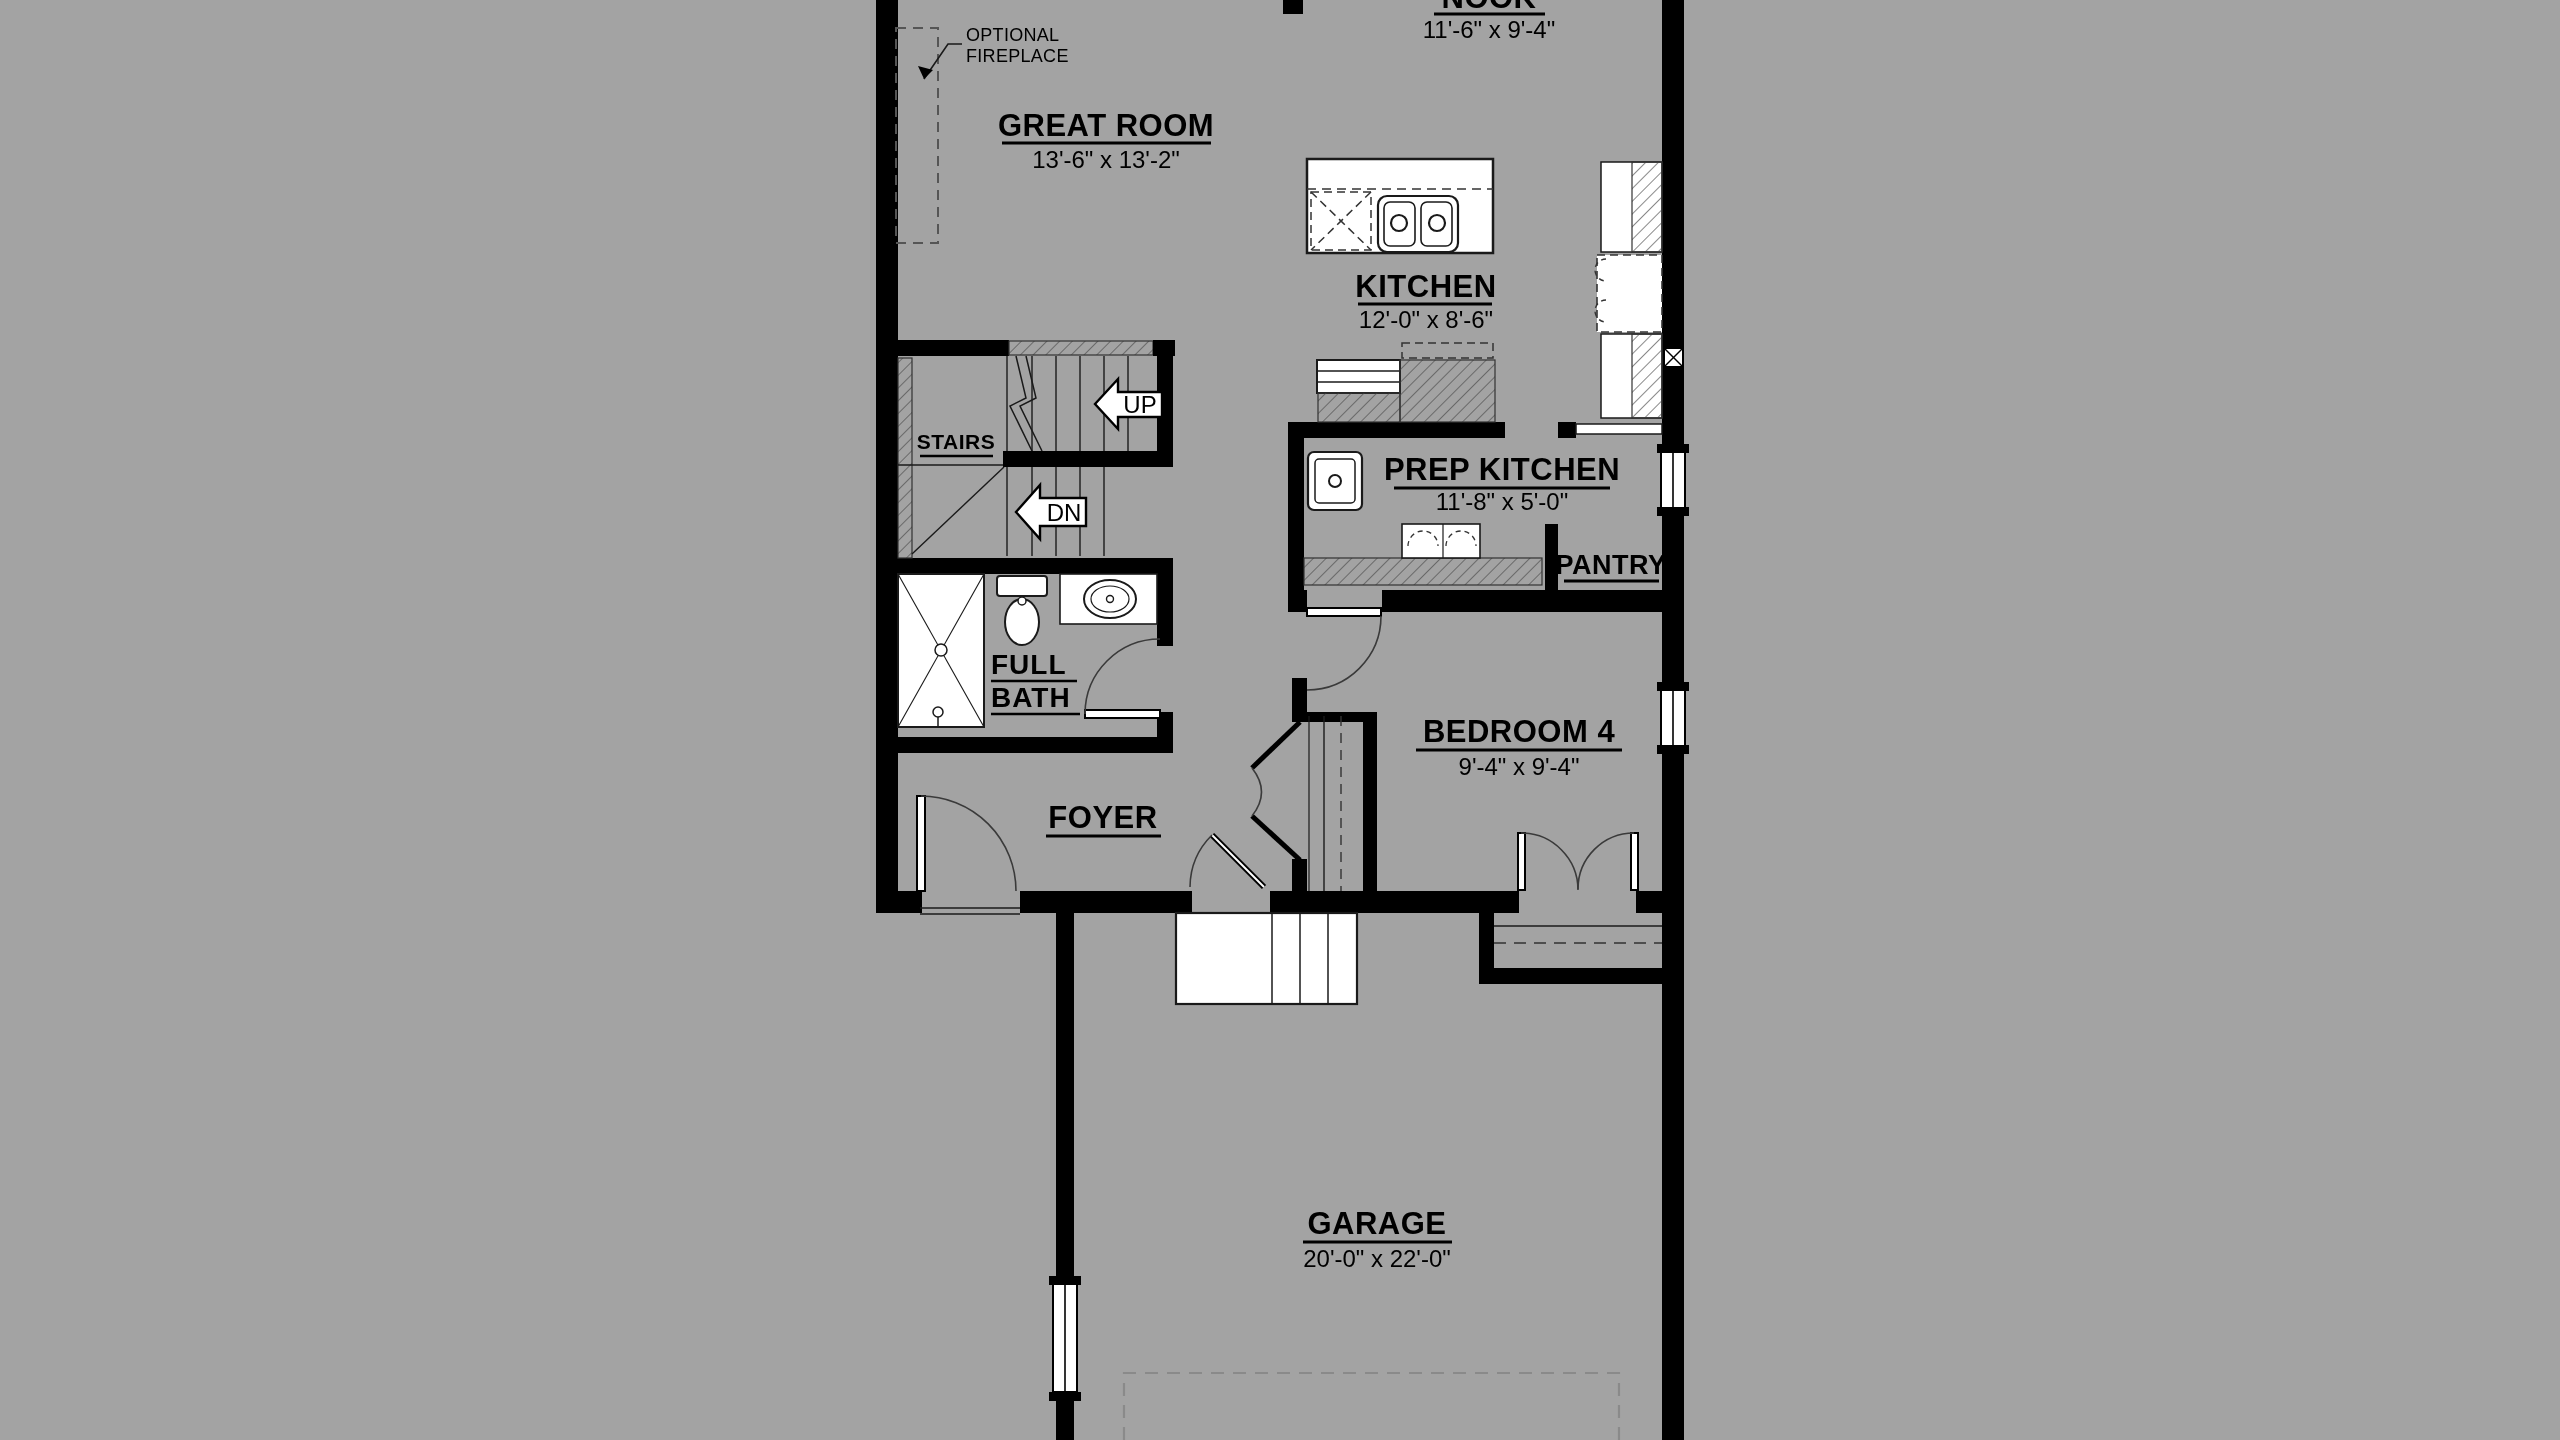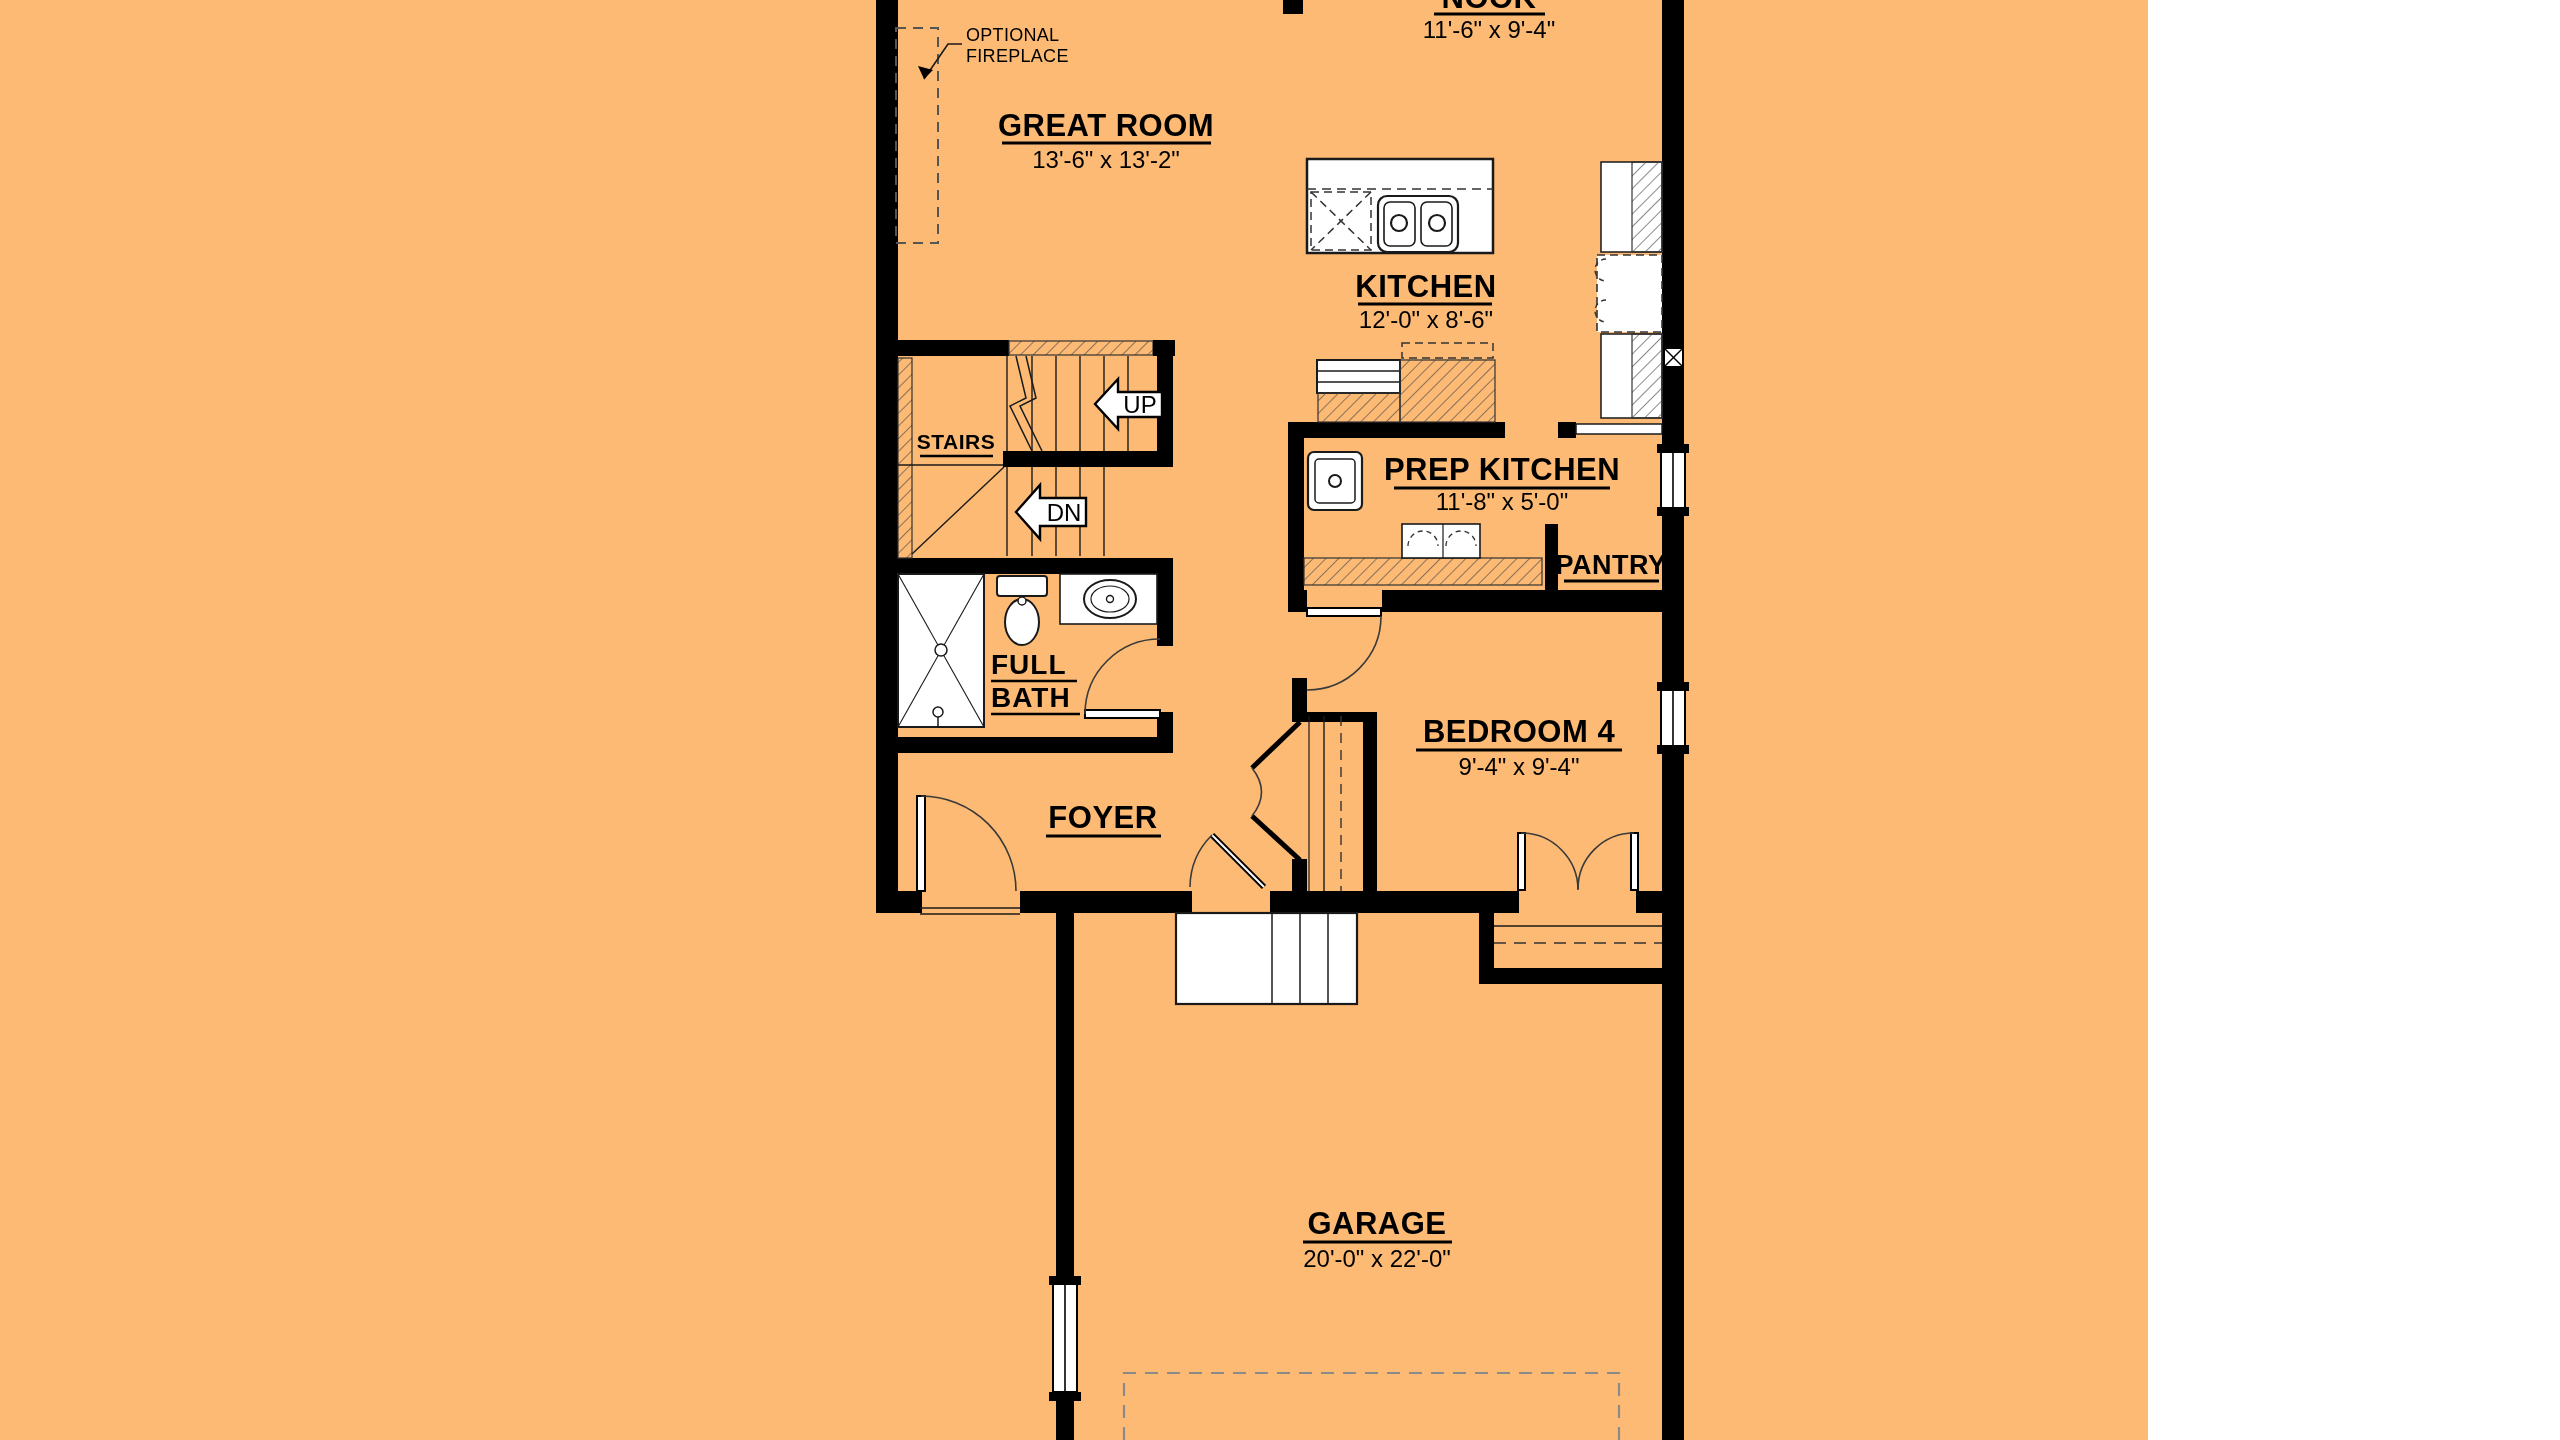--- a/index.html
+++ b/index.html
@@ -1,19 +1,19 @@
 <!DOCTYPE html>
 <html><head>
 <meta charset="utf-8">
 <style>
   html,body{margin:0;padding:0;background:#ffffff;}
   .canvas{
     position:relative;
-    width:2148px;height:1440px;
-    background:#fdba74;
+    width:2560px;height:1440px;
+    background:#a3a3a3;
     overflow:hidden;
     font-family:"Liberation Sans", sans-serif;
   }
   svg{position:absolute;left:0;top:0;}
   text{fill:#000000;font-family:"Liberation Sans", sans-serif;}
   .room-name{font-weight:bold;font-size:31px;letter-spacing:.5px;}
   .room-name.small{font-size:27px;}
   .room-name.tiny{font-size:21px;}
   .room-name.bath{font-size:28px;letter-spacing:1px;}
   .dims{font-size:24px;font-weight:normal;}

